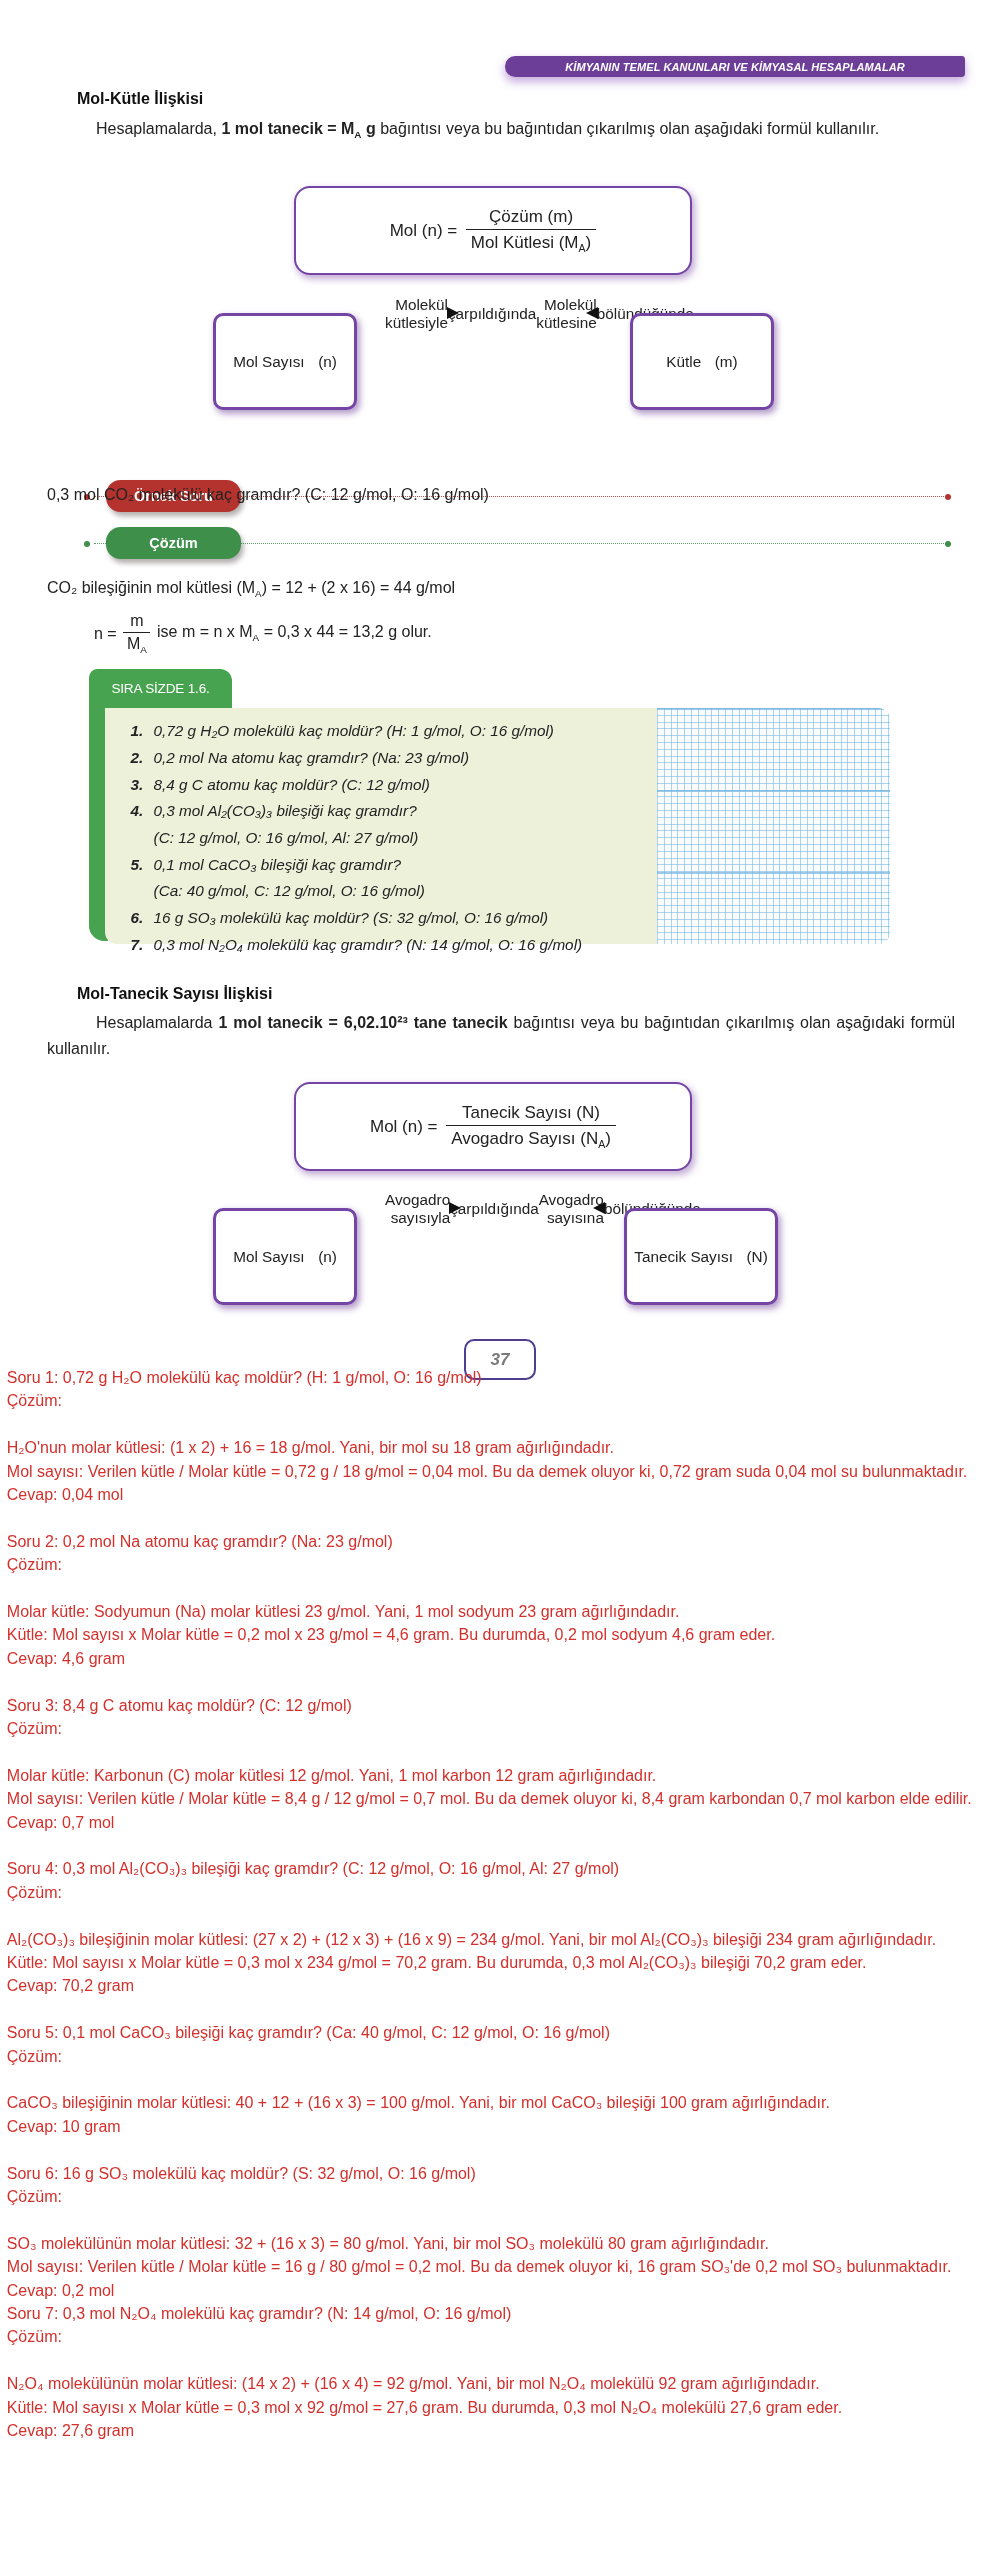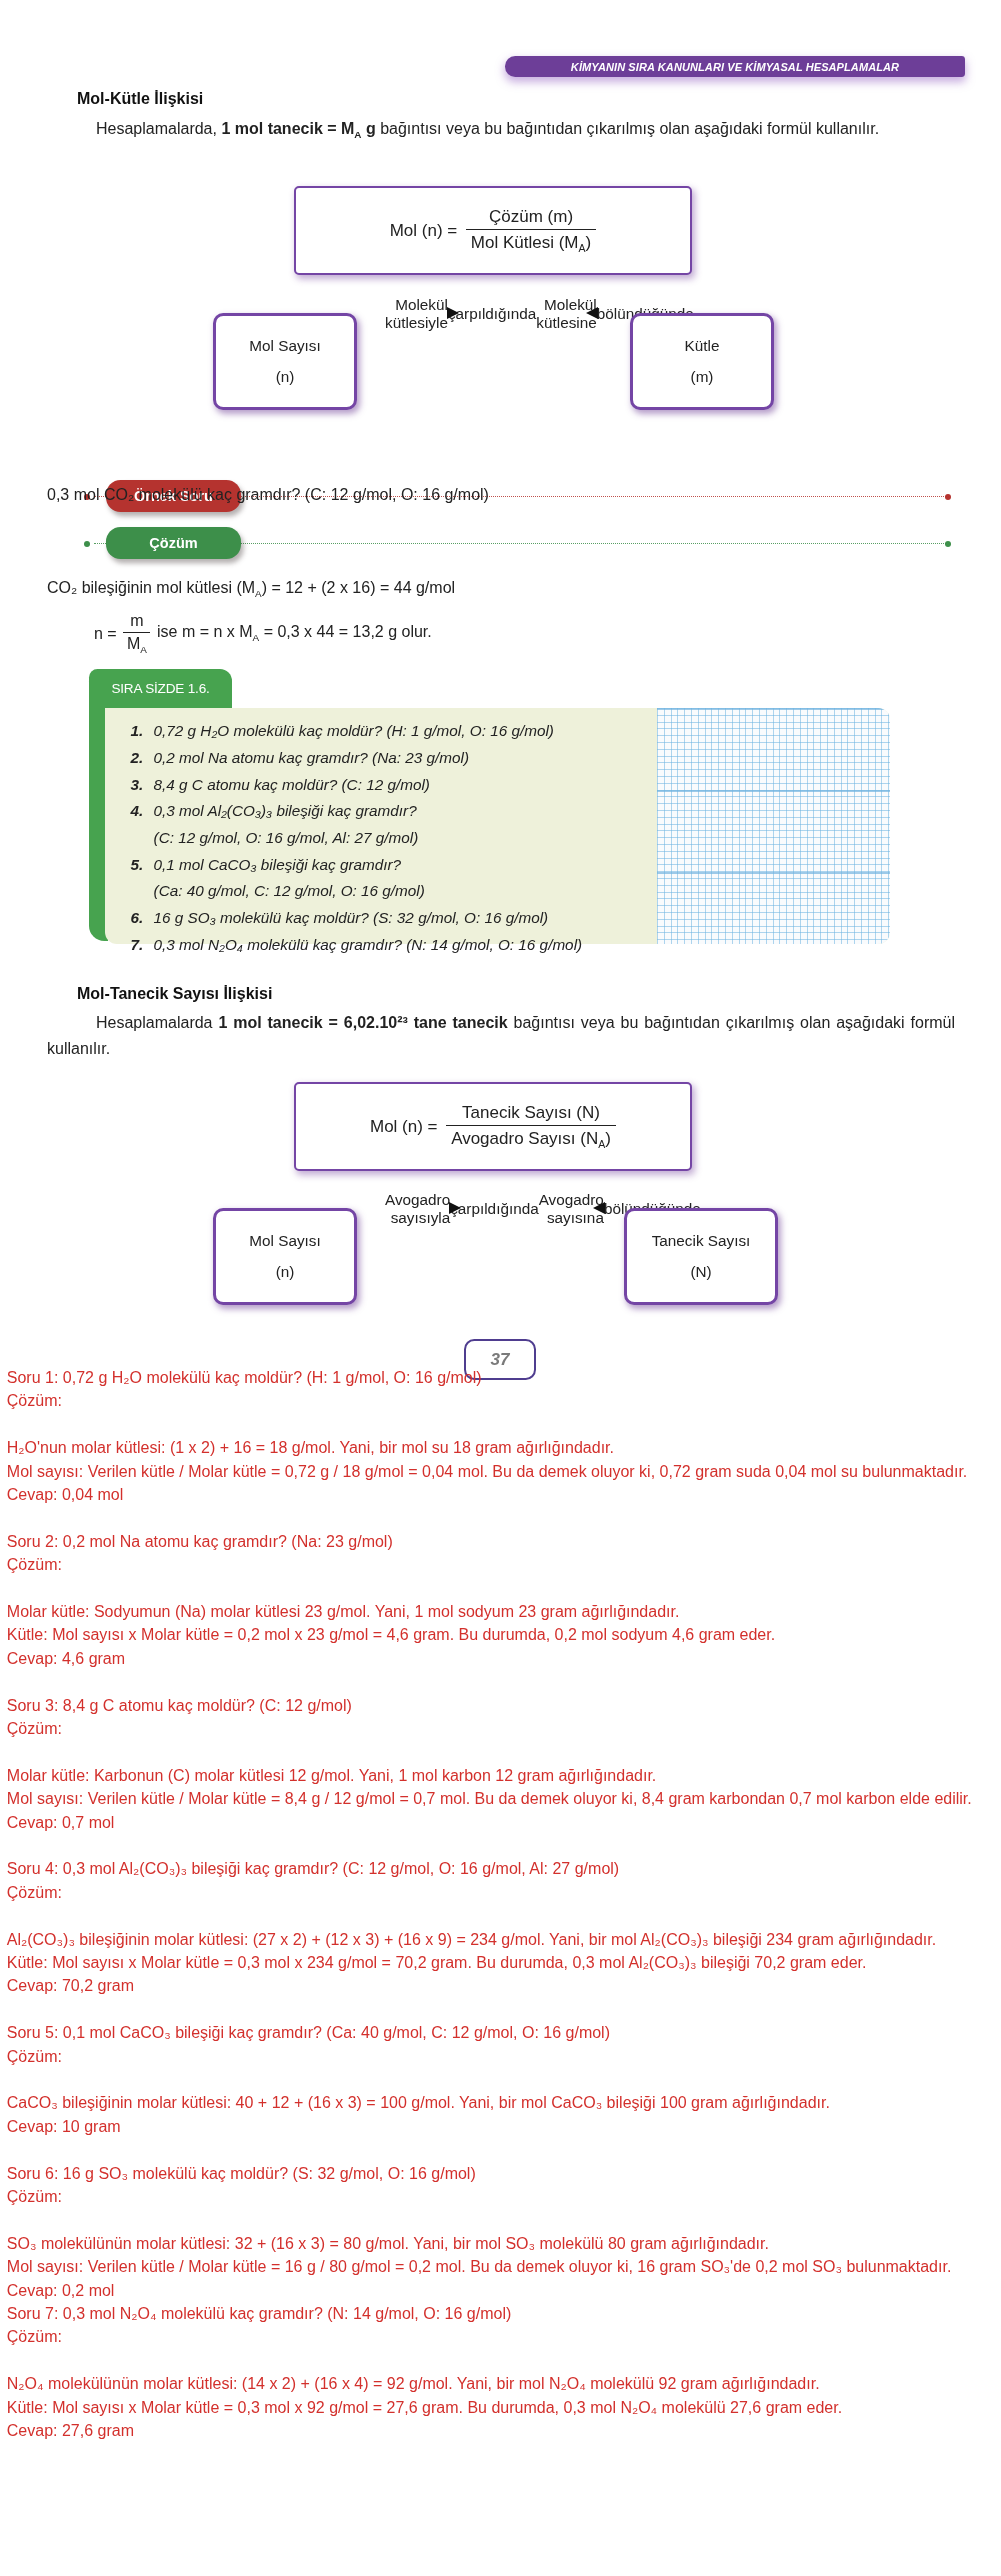--- a/index.html
+++ b/index.html
@@ -26,42 +26,42 @@
     position:absolute; left:47px; width:908px; font-size:16px; line-height:26.4px;
     text-align:justify; text-indent:49px; color:#222;
   }
   #para1 { top:116px; }
   #para2 { top:1010px; }
   .para b sub, .para b sup { font-size:.62em; }
 
   
   .formula-box {
     position:absolute; left:294px; width:394px; height:85px; background:#fff;
-    border:2.6px solid var(--box-purple,#7445a5); border-radius:5px;
+    border:2.6px solid var(--box-purple,#7445a5); border-radius:16px;
     box-shadow:2.6px 3.4px 7.7px rgba(120,70,160,.45);
     display:flex; align-items:center; justify-content:center; gap:8.5px; font-size:17px; color:#222;
   }
   #formula1 { top:186px; }
   #formula2 { top:1082px; }
   .frac { display:inline-flex; flex-direction:column; align-items:center; }
   .frac .num { padding:0 5.1px 2.6px; }
   .frac .den { border-top:1.7px solid #222; padding:2.6px 5.1px 0; }
   .frac.small .num { padding:0 3.4px 1.7px; }
   .frac.small .den { border-top:1.3px solid #222; padding:1.7px 3.4px 0; }
   sub { font-size:.62em; }
 
   
   .diagram { position:absolute; left:0; width:1002px; height:141px; }
   #diagram1 { top:296px; }
   #diagram2 { top:1191px; }
   .dbox {
     position:absolute; top:17px; width:138px; height:91px; background:#fff;
     border:3px solid var(--box-purple,#7445a5); border-radius:10.2px;
     box-shadow:2.6px 3.4px 6.8px rgba(109,62,150,.5);
-    display:flex; flex-direction:column; align-items:center; justify-content:center; gap:13.6px;
+    display:flex; align-items:center; justify-content:center; gap:13.6px;
     font-size:15.3px; color:#222;
   }
   .dbox.left { left:213px; }
   .dbox.right { left:630px; }
   #diagram2 .dbox.right { left:624px; width:148px; }
   .dcenter {
     position:absolute; left:385px; top:0; width:210px;
     display:flex; flex-direction:row; align-items:center; font-size:15.3px; color:#222;text-align:right;
   }
   .dcenter .gap { height:7.7px; }
@@ -146,21 +146,21 @@
   .ann-block { margin-bottom:23.4px; }
   .ann-block.tight { margin-bottom:0; }
   .ann-cozum { margin-bottom:23.4px; }
 </style>
 </head>
 <body>
 
 <div id="page">
 
   <div class="banner">
-    <span>KİMYANIN SIRA KANUNLARI VE KİMYASAL HESAPLAMALAR</span>
+    <span>KİMYANIN TEMEL KANUNLARI VE KİMYASAL HESAPLAMALAR</span>
   </div>
 
   <div class="h-section" id="h-molkutle">Mol-Kütle İlişkisi</div>
 
   <div class="para" id="para1"><span>Hesaplamalarda, </span><b><span>1 mol tanecik = M</span><sub>A</sub><span> g</span></b><span> bağıntısı veya bu bağıntıdan çıkarılmış olan aşağıdaki formül kullanılır.</span></div>
 
   <div class="formula-box" id="formula1">
     <span>Mol (n) =</span>
     <span class="frac">
       <span class="num">Çözüm (m)</span>

